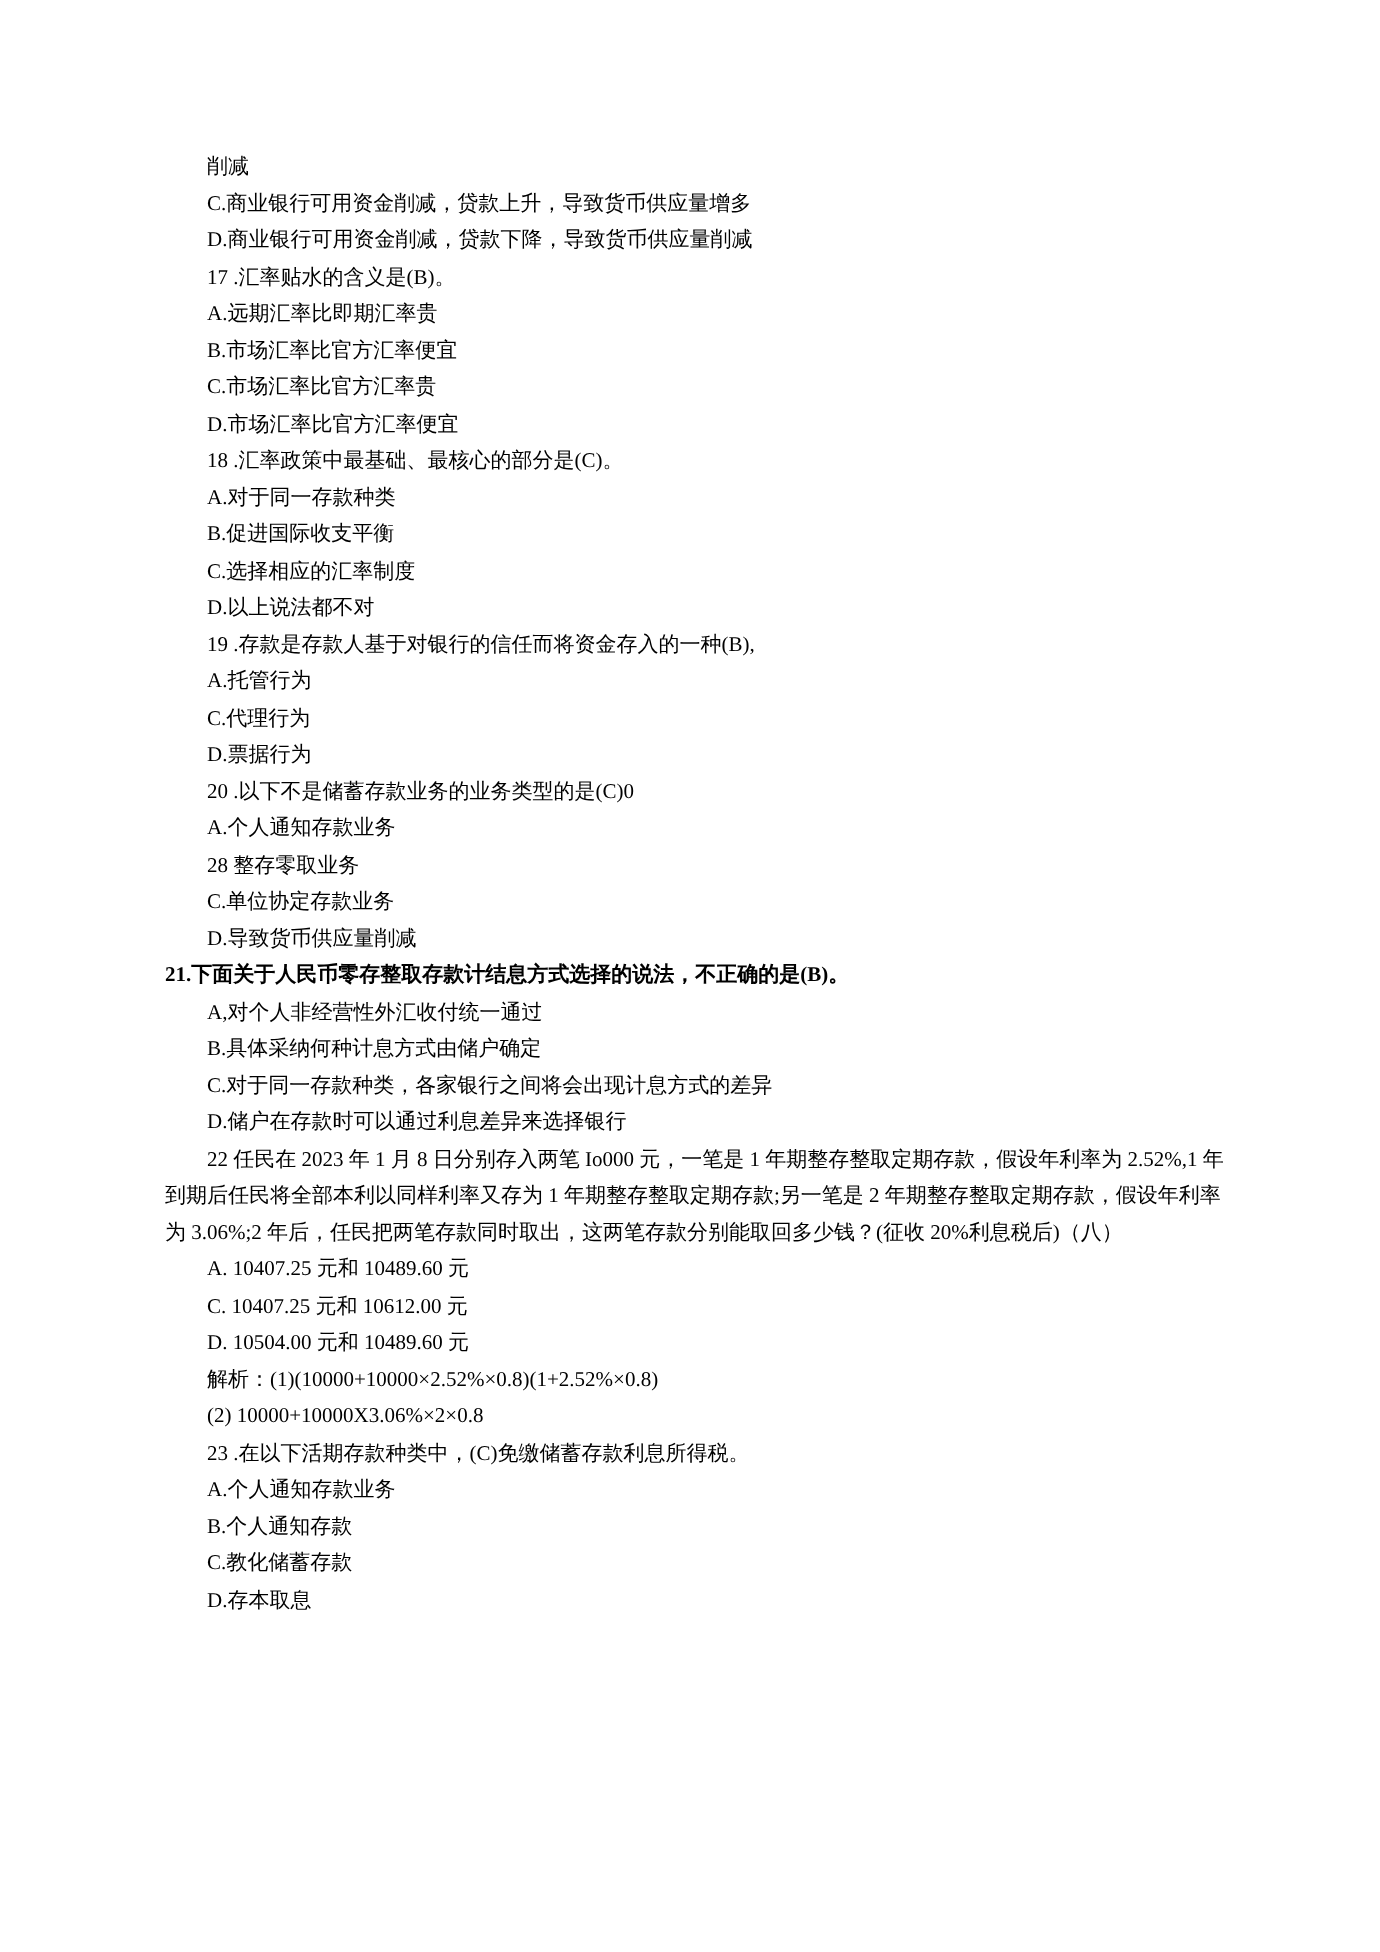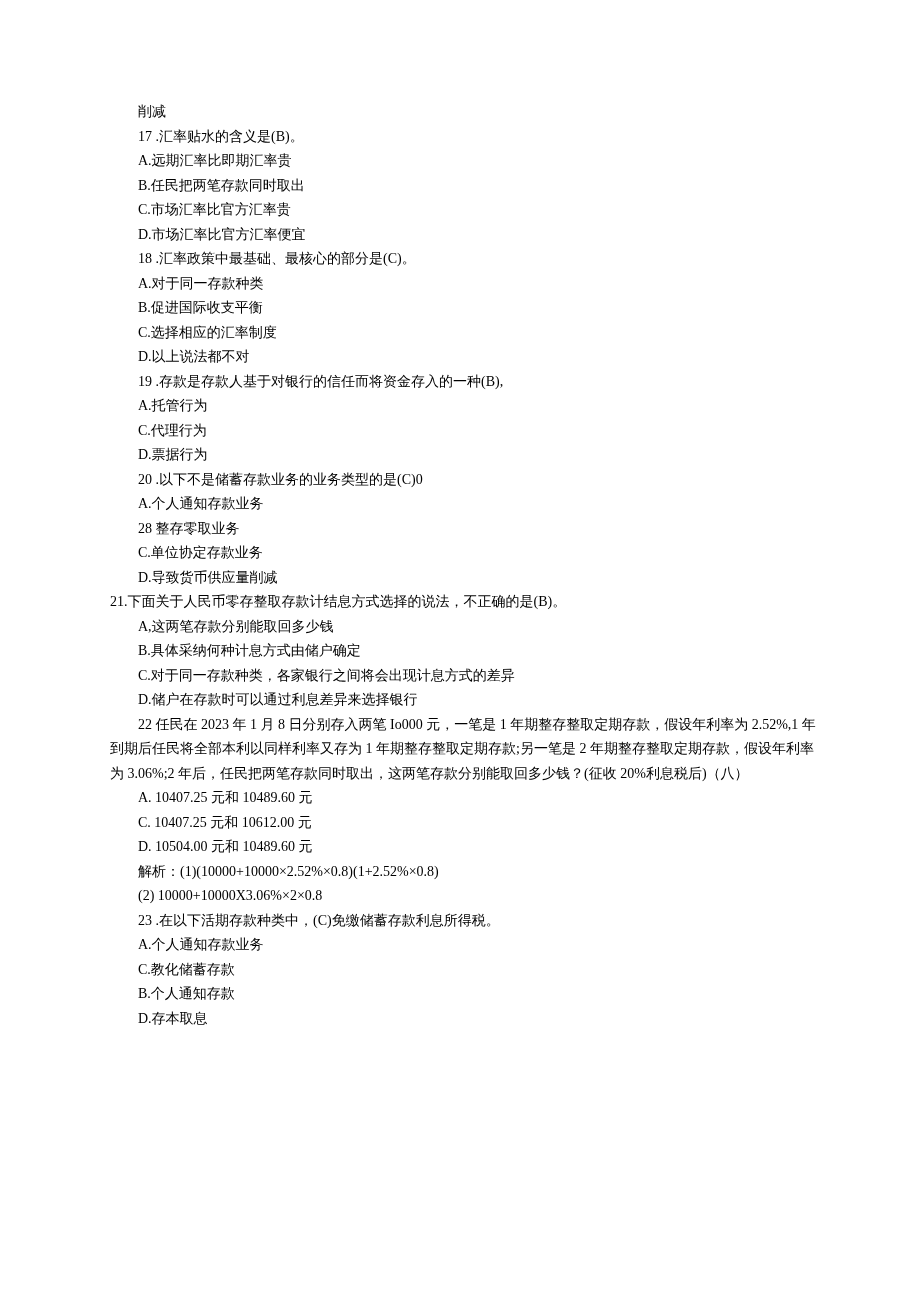--- a/index.html
+++ b/index.html
@@ -15,57 +15,60 @@
     width: 920px;
     min-height: 1301px;
     padding: 100px 102px 100px 110px;
     box-sizing: border-box;
   }
   .line {
     text-indent: 2em;
   }
   .line.no-indent {
     text-indent: 0;
+    font-weight: bold;
   }
 </style>
 </head>
 <body>
 
 <div class="page">
   <div id="content">
       <div class="line">削减</div>
+      <div class="line">C.商业银行可用资金削减，贷款上升，导致货币供应量增多</div>
+      <div class="line">D.商业银行可用资金削减，贷款下降，导致货币供应量削减</div>
       <div class="line">17 .汇率贴水的含义是(B)。</div>
       <div class="line">A.远期汇率比即期汇率贵</div>
-      <div class="line">B.任民把两笔存款同时取出</div>
+      <div class="line">B.市场汇率比官方汇率便宜</div>
       <div class="line">C.市场汇率比官方汇率贵</div>
       <div class="line">D.市场汇率比官方汇率便宜</div>
       <div class="line">18 .汇率政策中最基础、最核心的部分是(C)。</div>
       <div class="line">A.对于同一存款种类</div>
       <div class="line">B.促进国际收支平衡</div>
       <div class="line">C.选择相应的汇率制度</div>
       <div class="line">D.以上说法都不对</div>
       <div class="line">19 .存款是存款人基于对银行的信任而将资金存入的一种(B),</div>
       <div class="line">A.托管行为</div>
       <div class="line">C.代理行为</div>
       <div class="line">D.票据行为</div>
       <div class="line">20 .以下不是储蓄存款业务的业务类型的是(C)0</div>
       <div class="line">A.个人通知存款业务</div>
       <div class="line">28 整存零取业务</div>
       <div class="line">C.单位协定存款业务</div>
       <div class="line">D.导致货币供应量削减</div>
       <div class="line no-indent">21.下面关于人民币零存整取存款计结息方式选择的说法，不正确的是(B)。</div>
-      <div class="line">A,这两笔存款分别能取回多少钱</div>
+      <div class="line">A,对个人非经营性外汇收付统一通过</div>
       <div class="line">B.具体采纳何种计息方式由储户确定</div>
       <div class="line">C.对于同一存款种类，各家银行之间将会出现计息方式的差异</div>
       <div class="line">D.储户在存款时可以通过利息差异来选择银行</div>
       <div class="line">22 任民在 2023 年 1 月 8 日分别存入两笔 Io000 元，一笔是 1 年期整存整取定期存款，假设年利率为 2.52%,1 年到期后任民将全部本利以同样利率又存为 1 年期整存整取定期存款;另一笔是 2 年期整存整取定期存款，假设年利率为 3.06%;2 年后，任民把两笔存款同时取出，这两笔存款分别能取回多少钱？(征收 20%利息税后)（八）</div>
       <div class="line">A. 10407.25 元和 10489.60 元</div>
       <div class="line">C. 10407.25 元和 10612.00 元</div>
       <div class="line">D. 10504.00 元和 10489.60 元</div>
       <div class="line">解析：(1)(10000+10000×2.52%×0.8)(1+2.52%×0.8)</div>
       <div class="line">(2) 10000+10000X3.06%×2×0.8</div>
       <div class="line">23 .在以下活期存款种类中，(C)免缴储蓄存款利息所得税。</div>
       <div class="line">A.个人通知存款业务</div>
+      <div class="line">B.个人通知存款</div>
       <div class="line">C.教化储蓄存款</div>
-      <div class="line">B.个人通知存款</div>
       <div class="line">D.存本取息</div>
     </div>
 </div>
 
 </body></html>

